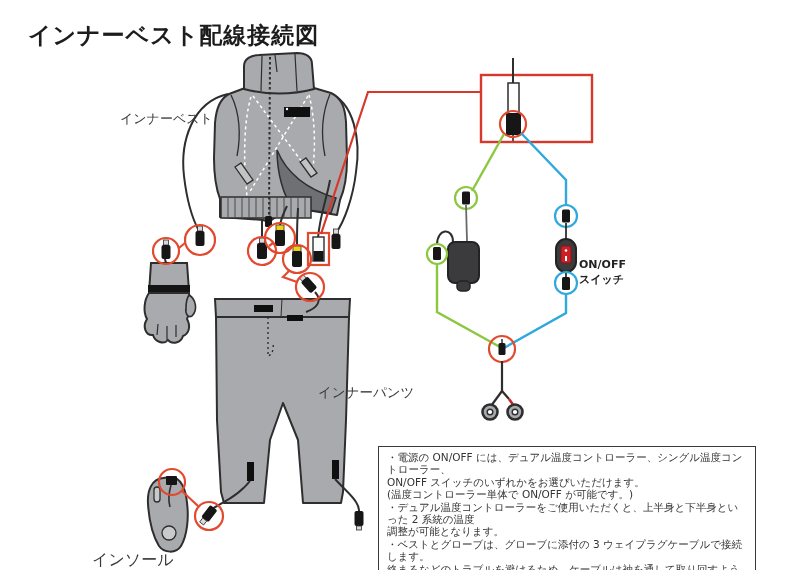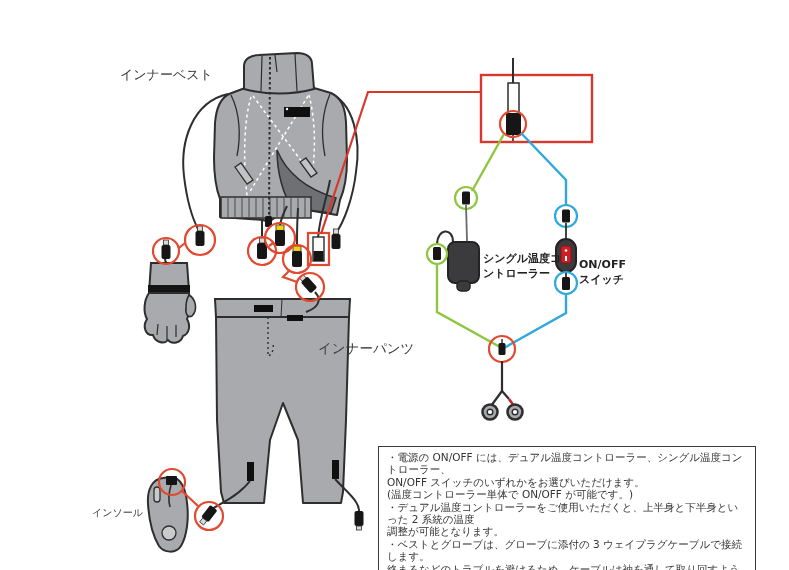--- a/index.html
+++ b/index.html
@@ -3,24 +3,24 @@
 <meta charset="utf-8">
 <style>
   html,body{margin:0;padding:0;background:#fff;}
   .canvas{
     position:relative;width:789px;height:570px;background:#ffffff;overflow:hidden;
     font-family:"DejaVu Sans","Liberation Sans",sans-serif;color:#2b2b2b;
   }
   .layer{position:absolute;left:0;top:0;}
   .txt{position:absolute;white-space:pre-line;}
   .title{left:28px;top:20px;font-size:23px;font-weight:bold;color:#1c1c1c;letter-spacing:1px;}
-  .lbl{font-size:13px;color:#3a3a3a;}
+  .lbl{font-size:13px;color:#3a3a3a;margin-top:44px;}
   .lbl-vest{left:120px;top:66px;}
   .lbl-pants{left:318px;top:340px;font-size:13.5px;}
-  .lbl-insole{left:92px;top:506px;font-size:10px;}
+  .lbl-insole{left:92px;top:506px;font-size:16px;}
   .lbl-bold{font-weight:bold;font-size:11px;color:#222;line-height:14.5px;}
   .lbl-plug{left:531px;top:84px;}
   .lbl-controller{left:483px;top:251px;width:84px;line-height:15px;}
   .lbl-switch{left:579px;top:257px;width:58px;line-height:15px;}
   .lbl-battery{left:532px;top:400px;line-height:16px;}
   .notes{
     left:378px;top:446px;width:360px;
     border:1.5px solid #3a3a3a;background:#fff;
     padding:4px 8px;font-size:10.5px;line-height:12.4px;color:#333;
   }
@@ -231,24 +231,24 @@
         <circle cx="490" cy="412" r="7.5" fill="#a8aaad" stroke="#2e2e2e" stroke-width="2.6"></circle>
         <circle cx="490" cy="412" r="2.8" fill="#ffffff" stroke="#2e2e2e" stroke-width="1.4"></circle>
       </g>
       <g>
         <circle cx="515" cy="412" r="7.5" fill="#a8aaad" stroke="#2e2e2e" stroke-width="2.6"></circle>
         <circle cx="515" cy="412" r="2.8" fill="#ffffff" stroke="#2e2e2e" stroke-width="1.4"></circle>
       </g>
     </g>
   </svg>
 
+  <div class="txt title">インナーベスト配線接続図</div>
   <div class="txt lbl lbl-vest">インナーベスト</div>
   <div class="txt lbl lbl-pants">インナーパンツ</div>
   <div class="txt lbl lbl-insole">インソール</div>
-  <div class="txt lbl-bold lbl-controller">シングル温度コントローラー</div>
   <div class="txt lbl-bold lbl-switch">ON/OFF スイッチ</div>
   <div class="txt notes">・電源の ON/OFF には、デュアル温度コントローラー、シングル温度コントローラー、
 ON/OFF スイッチのいずれかをお選びいただけます。
 (温度コントローラー単体で ON/OFF が可能です。)
 ・デュアル温度コントローラーをご使用いただくと、上半身と下半身といった 2 系統の温度
 調整が可能となります。
 ・ベストとグローブは、グローブに添付の 3 ウェイプラグケーブルで接続します。
 絡まるなどのトラブルを避けるため、ケーブルは袖を通して取り回すようにしてください。</div>
 
 </div>

